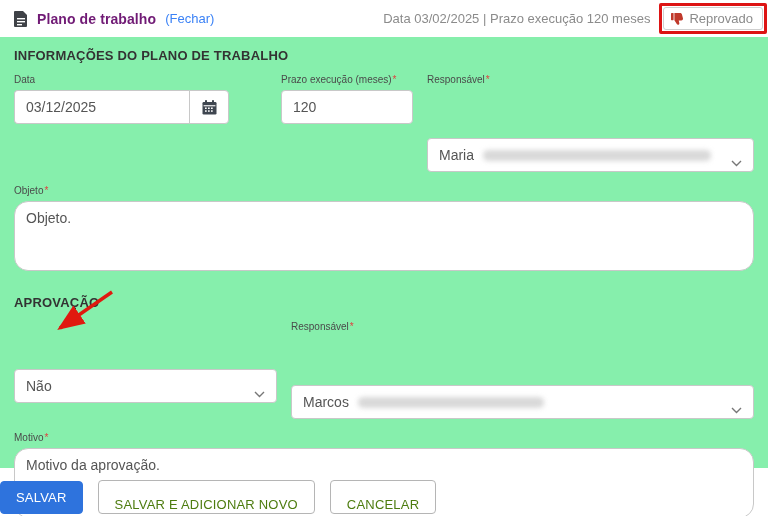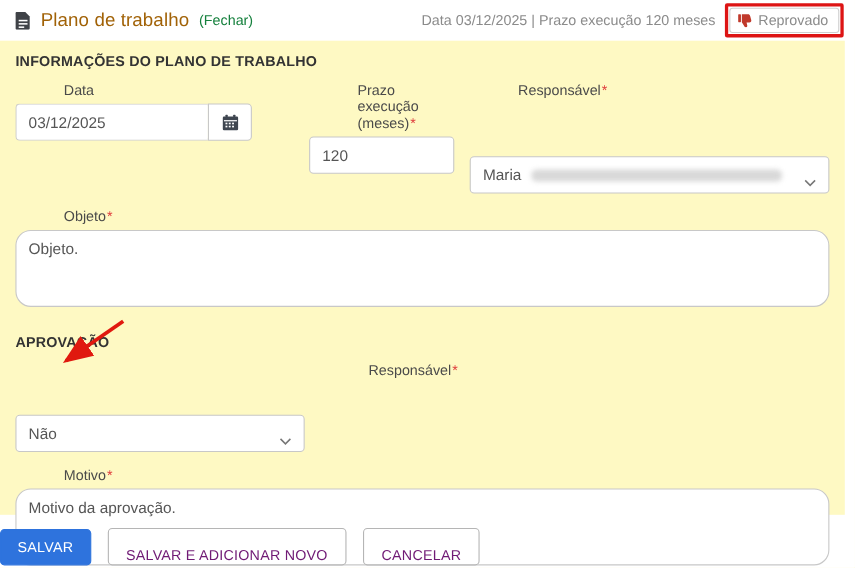--- a/index.html
+++ b/index.html
@@ -3,35 +3,35 @@
 <meta charset="utf-8">
 <style>
   * { margin:0; padding:0; box-sizing:border-box; }
   html,body { background:#fff; }
   body { font-family:"Liberation Sans", sans-serif; }
   .page { position:relative; width:777px; height:516px; background:#fff; overflow:hidden; }
 
   
   .hdr { height:37px; display:flex; align-items:center; padding:0 10px 0 14px; background:#fff; }
   .hdr .doc-ic { display:inline-flex; margin-right:9px; }
-  .hdr-title { font-size:17px; color:#a16207; font-weight:400; letter-spacing:.1px; }
-  .hdr-close { font-size:13px; color:#15803d; margin-left:9px; text-decoration:none; cursor:pointer; }
+  .hdr-title { font-size:14px; color:#701a75; font-weight:700; letter-spacing:.1px; }
+  .hdr-close { font-size:13px; color:#3b82f6; margin-left:9px; text-decoration:none; cursor:pointer; }
   .hdr-spacer { flex:1; }
   .hdr-meta { font-size:13px; color:#8b8b8b; margin-right:9px; white-space:nowrap; }
   .annot-box { border:3px solid #dd1414; padding:1px; border-radius:2px;text-align:right; }
   .status-badge { display:flex; align-items:center; gap:5px; border:1px solid #cfcfcf; border-radius:3px;
                   background:#fff; padding:3px 9px 3px 7px; }
   .status-badge span { font-size:13px; color:#8b8b8b; }
 
   
-  .panel { width:768px; height:431px; background:#fef9c3; padding:11px 14px 10px; }
+  .panel { width:768px; height:431px; background:#86efac; padding:11px 14px 10px; }
   .sec-title { font-size:13px; font-weight:700; color:#333; letter-spacing:.2px; margin-bottom:11px; }
   .row { display:flex; gap:14px; }
   .field { display:flex; flex-direction:column; }
-  .field-label { font-size:13px; color:#4a4a4a; margin-bottom:5px;margin-left:44px; }
+  .field-label { font-size:10px; color:#4a4a4a; margin-bottom:5px; }
   .req { color:#e0403f; margin-left:1px; }
 
   .tin { height:34px; border:1px solid #c8c8c8; border-radius:4px; background:#fff; color:#555;
          font-size:14px; font-family:"Liberation Sans", sans-serif; padding:0 11px; outline:none; width:100%; }
   .input-group { display:flex; width:253px; }
   .input-group .tin { width:175px; border-radius:4px 0 0 4px; border-right:none; }
   .cal-btn { width:40px; height:34px; border:1px solid #c8c8c8; border-radius:0 4px 4px 0;
              background:#fff; display:flex; align-items:center; justify-content:center; cursor:pointer; }
 
   .sel { height:34px; border:1px solid #c8c8c8; border-radius:4px; background:#fff; display:flex;
@@ -45,42 +45,42 @@
            color:#555; font-size:14px; font-family:"Liberation Sans", sans-serif; padding:8px 11px;
            resize:none; outline:none; display:block; }
 
   .gap-s { height:13px; } .gap-m { height:24px; }
 
   
   .ftr { display:flex; justify-content:flex-start; align-items:center; gap:15px; padding:12px 12px 0 0; }
   .btn { height:33px; border-radius:4px; font-size:13px; font-family:"Liberation Sans", sans-serif;
          cursor:pointer; letter-spacing:.2px; }
   .btn-primary { background:#2e73dd; border:1px solid #2e73dd; color:#fff; padding:0 15px; }
-  .btn-outline { background:#fff; border:1px solid #b5b5b5; color:#701a75; padding:16px 16px; }
+  .btn-outline { background:#fff; border:1px solid #b5b5b5; color:#4d7c0f; padding:16px 16px; }
 
   .annot-arrow { position:absolute; left:46px; top:286px; pointer-events:none; }
 </style>
 </head>
 <body>
 
 <div class="page">
 
   <div class="hdr">
     <span class="doc-ic">
       <svg width="14" height="16" viewBox="0 0 14 16">
           <path d="M1 0h8l4 4v11a1 1 0 0 1-1 1H1a1 1 0 0 1-1-1V1a1 1 0 0 1 1-1z" fill="#3f4247"></path>
           <rect x="3" y="7" width="8" height="1.4" fill="#fff"></rect>
           <rect x="3" y="10" width="8" height="1.4" fill="#fff"></rect>
           <rect x="3" y="13" width="5" height="1.4" fill="#fff"></rect>
         </svg>
     </span>
     <span class="hdr-title">Plano de trabalho</span>
     <a class="hdr-close">(Fechar)</a>
     <div class="hdr-spacer"></div>
-    <span class="hdr-meta">Data 03/12/2025 | Prazo execução 120 meses</span>
+    <span class="hdr-meta">Data 03/02/2025 | Prazo execução 120 meses</span>
     <div class="annot-box">
       <div class="status-badge">
         <svg width="13" height="13" viewBox="0 0 13 13">
             <rect x="0" y="1" width="2.6" height="7.2" rx="0.6" fill="#c0392b"></rect>
             <path d="M3.4 1h5.6c1 0 1.7.55 1.95 1.5l1 3.7c.33 1.25-.45 2.2-1.75 2.2H7.7l.6 2.5c.25 1-.3 1.9-1.3 1.9-.55 0-.95-.3-1.2-.8L3.4 8.2z" fill="#c0392b"></path>
           </svg>
         <span>Reprovado</span>
       </div>
     </div>
   </div>
@@ -146,20 +146,27 @@
         <div class="sel">
           <span class="sel-text">Não</span>
           <span class="chev"><svg width="11" height="7" viewBox="0 0 11 7">
                 <polyline points="1,1 5.5,5.5 10,1" fill="none" stroke="#777" stroke-width="1.4"></polyline>
               </svg></span>
         </div>
       </div>
 
       <div class="field" style="flex:1;">
         <span class="field-label"><span>Responsável</span><span class="req">*</span></span>
+        <div class="sel">
+          <span class="sel-text">Marcos</span>
+          <span class="blur-bar" style="width:186px;"></span>
+          <span class="chev"><svg width="11" height="7" viewBox="0 0 11 7">
+                <polyline points="1,1 5.5,5.5 10,1" fill="none" stroke="#777" stroke-width="1.4"></polyline>
+              </svg></span>
+        </div>
       </div>
     </div>
 
     <div class="gap-s"></div>
 
     <div class="field">
       <span class="field-label"><span>Motivo</span><span class="req">*</span></span>
       <textarea class="tarea" style="">Motivo da aprovação.</textarea>
     </div>
   </div>

